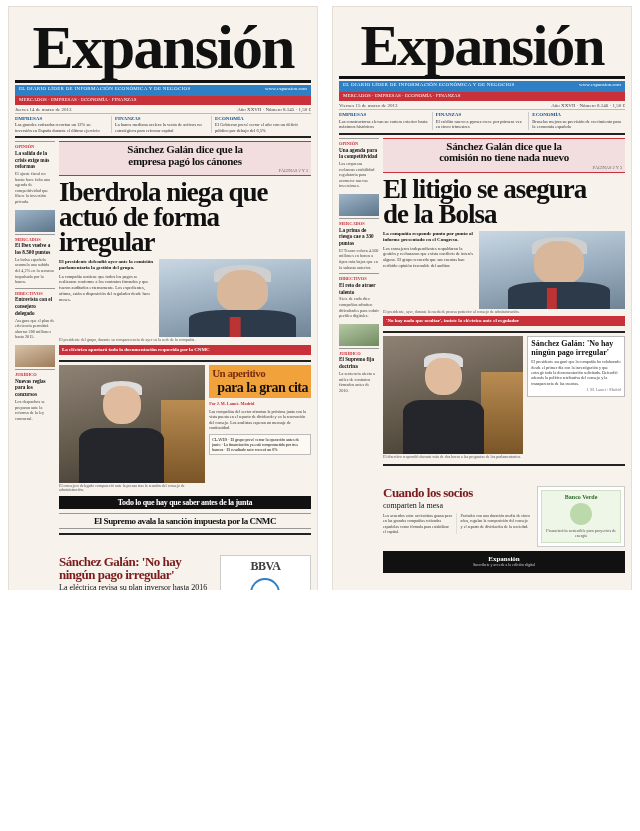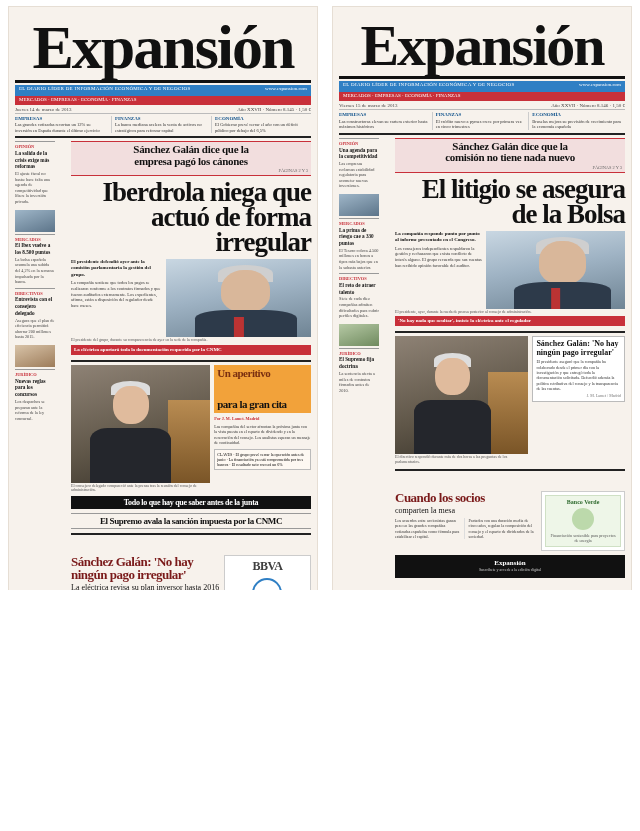--- a/index.html
+++ b/index.html
@@ -115,21 +115,21 @@
     border-right: 1px solid #ccc;
     padding-right: 3px;
   }
   .teaser:last-child { border-right: none; }
   .teaser b { display: block; color: #0b4f8a; font-size: 5px; }
 
   
   .body-grid {
     display: flex;
     padding: 0 6px;
-    gap: 16px;
+    gap: 4px;
   }
   .col-rail {
     width: 40px;
     flex: 0 0 40px;
   }
   .col-main {
     flex: 1;
   }
   .rail-block {
     border-top: 1px solid #999;
@@ -178,21 +178,21 @@
   .kicker-bar .k-sub {
     font-size: 4.4px;
     color: #666;
     text-align: right;
     margin-top: 1px;
   }
   .headline {
     font-size: 27px;
     font-weight: bold;
     line-height: 0.92;
-    text-align: right;
+    text-align: left;
     color: #111;
     letter-spacing: -1px;
     margin: 4px 0 4px 0;
   }
   .paper.right .headline { font-size: 27px; }
   .lead-wrap {
     display: flex;
     gap: 4px;
     margin-top: 3px;
   }
@@ -320,23 +320,24 @@
     background: #f2a23a;
     color: #7a2f10;
     font-weight: bold;
     font-size: 11px;
     line-height: 1.0;
     padding: 3px;
     letter-spacing: -0.5px;
   }
   .orange-head .sub {
     display: block;
-    font-size: 11px;
+    font-size: 14px;
     color: #111;
-    margin-top: 20px;
+    margin-top: 2px;
+    text-align: right;
   }
   .mid-side p {
     font-size: 4.2px;
     line-height: 1.3;
     color: #333;
     margin: 3px 0 0 0;
   }
   .mid-side .byline { color: #c8303a; font-size: 4.2px; font-weight: bold; }
   .mid-side .boxnote {
     border: 1px solid #bbb;

